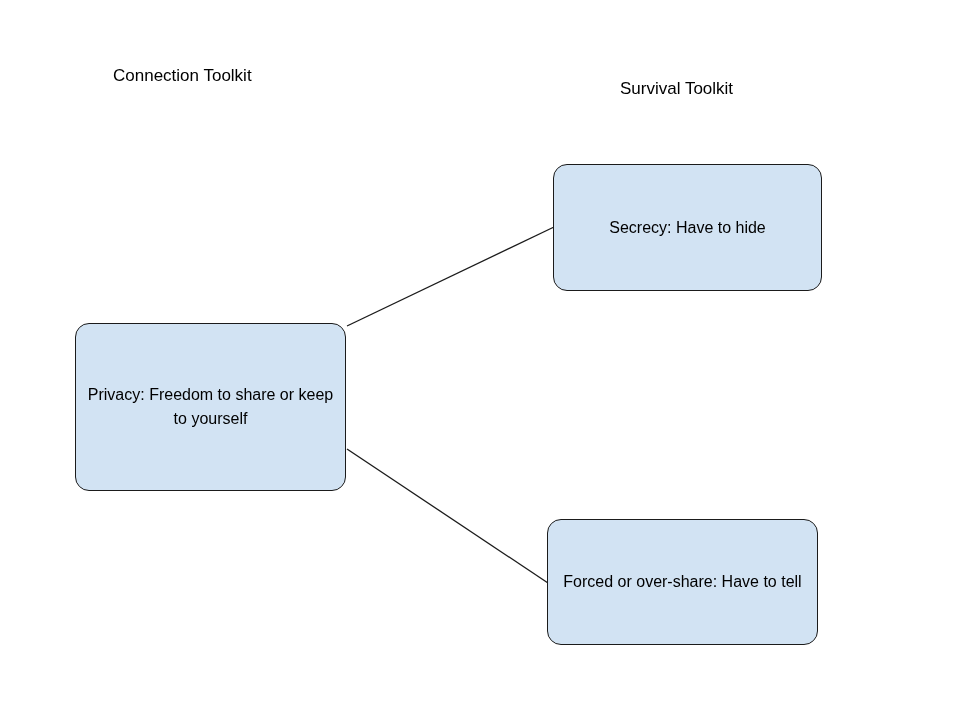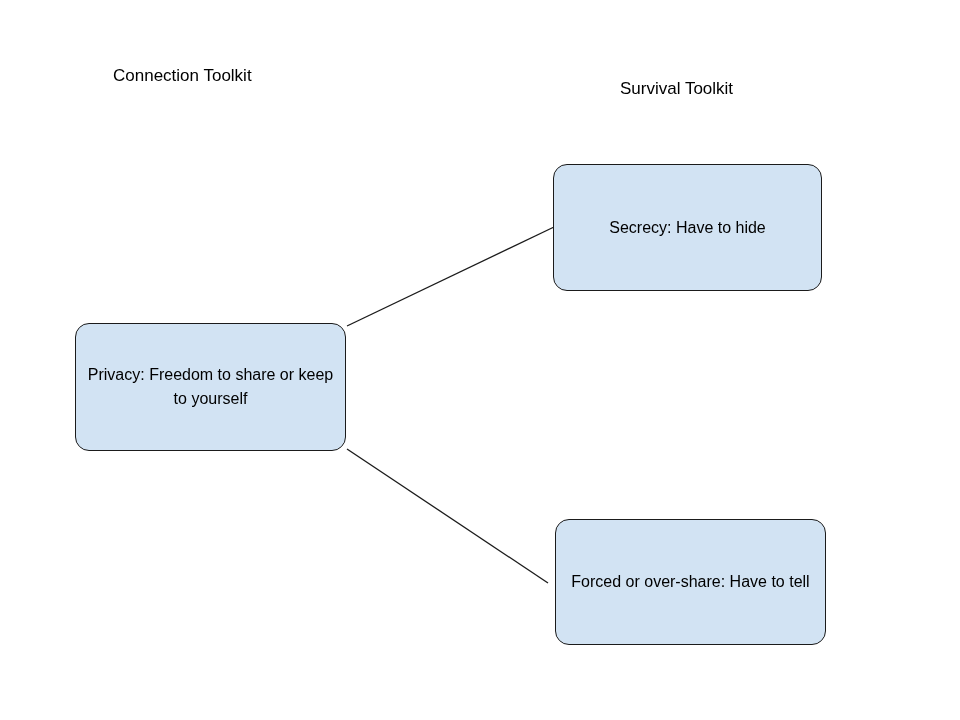--- a/index.html
+++ b/index.html
@@ -51,35 +51,34 @@
   }
   .node-text {
     display: block;
     width: 100%;
   }
 
   #node-privacy {
     left: 75px;
     top: 323px;
     width: 271px;
-    height: 128px;
+    height: 168px;
     justify-content: flex-end;
   }
   #node-secrecy {
     left: 553px;
     top: 164px;
     width: 269px;
     height: 127px;
   }
   #node-forced {
     left: 547px;
     top: 519px;
     width: 271px;
     height: 126px;
-    margin-left: 8px;
   }
 </style>
 </head>
 <body>
 
 <div id="canvas">
 
   <div class="heading" id="heading-connection">Connection Toolkit</div>
 
   <div class="heading" id="heading-survival">Survival Toolkit</div>

